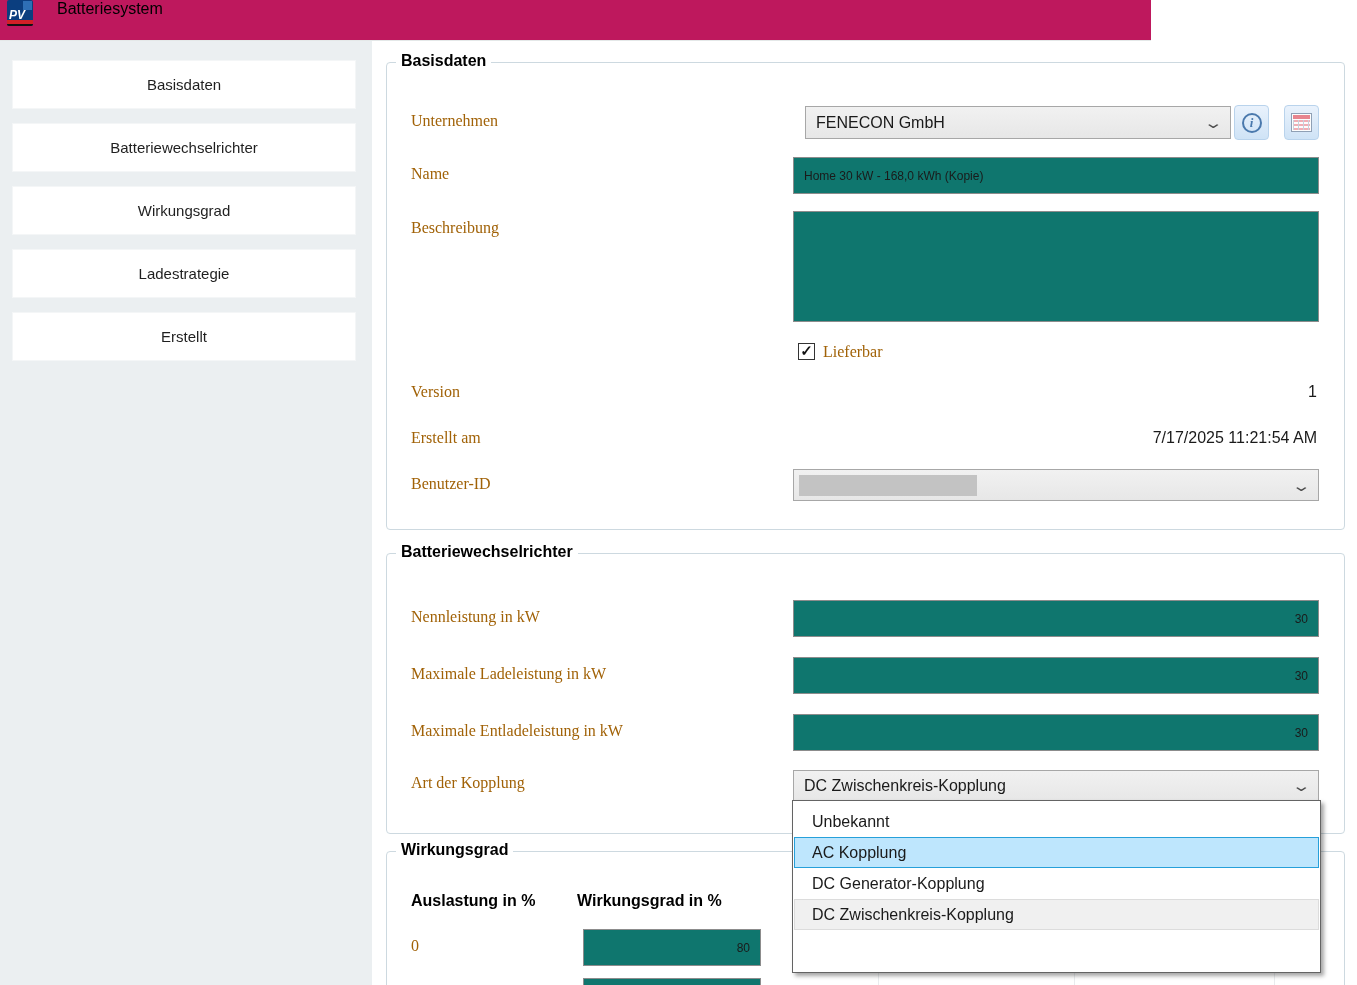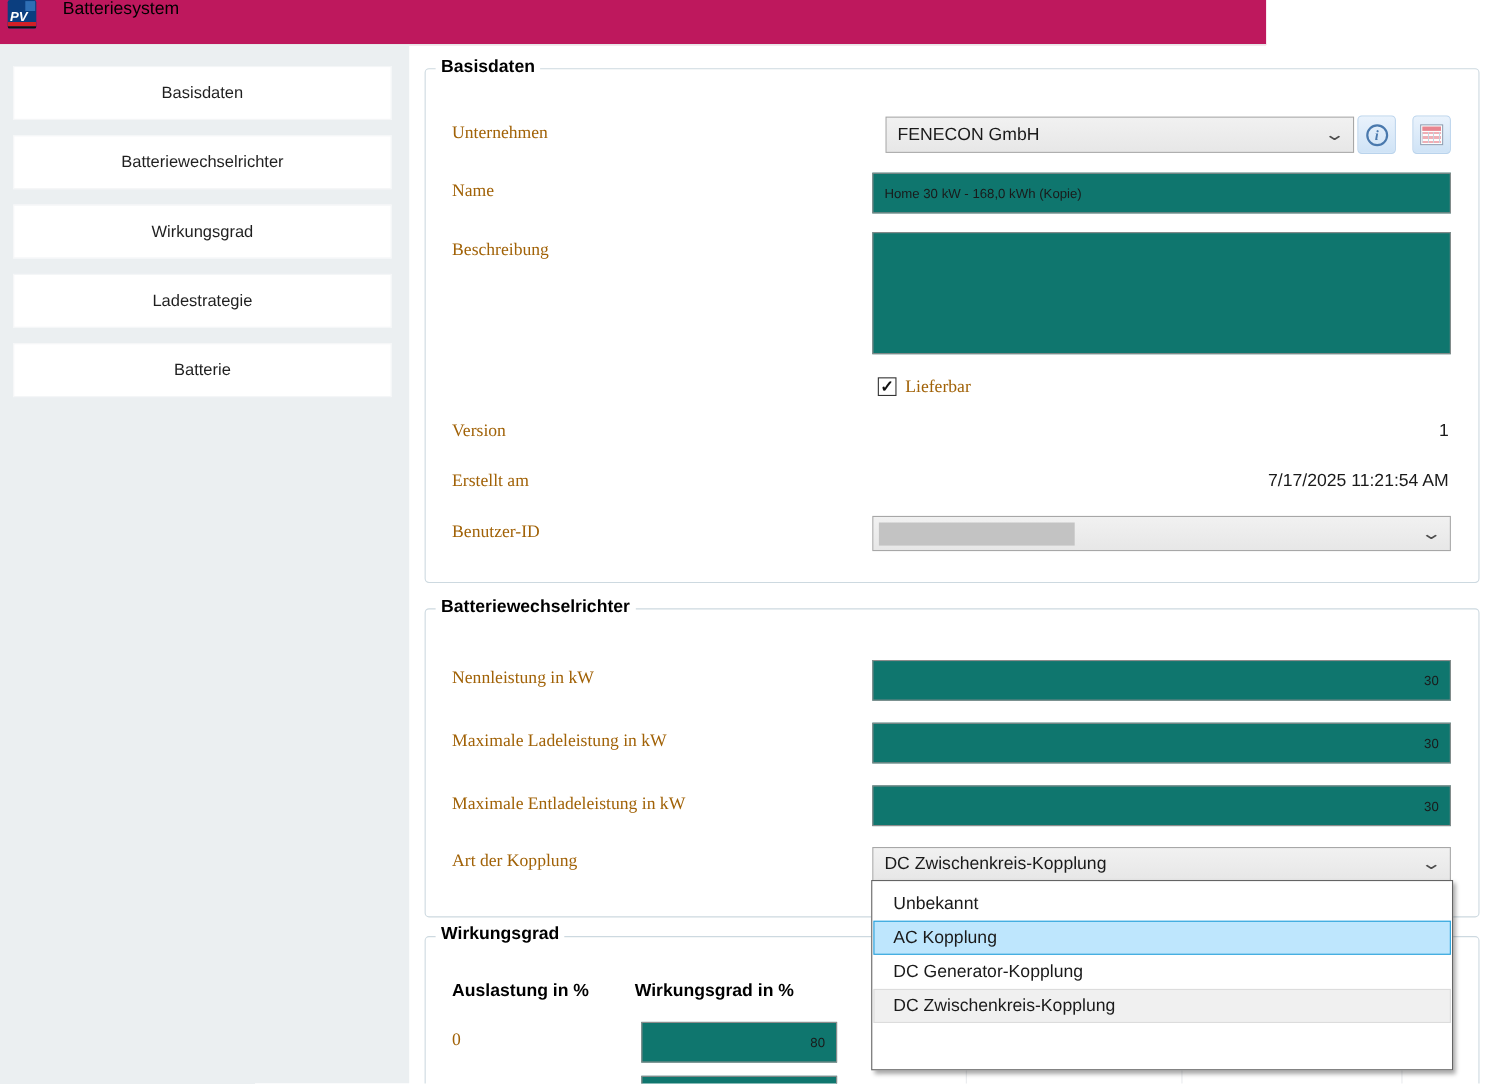--- a/index.html
+++ b/index.html
@@ -101,21 +101,21 @@
     <div class="side-btn" style="top:82px;">
         <span>Batteriewechselrichter</span>
       </div>
     <div class="side-btn" style="top:145px;">
         <span>Wirkungsgrad</span>
       </div>
     <div class="side-btn" style="top:208px;">
         <span>Ladestrategie</span>
       </div>
     <div class="side-btn" style="top:271px;">
-        <span>Batterie</span>
+        <span>Erstellt</span>
       </div>
   </div>
 
   <div class="group" style="left:386px; top:62px; width:959px; height:468px;">
     <span class="legend">Basisdaten</span>
 
     <span class="flabel" style="left:24px; top:49px;">Unternehmen</span>
     <div class="combo" style="left:418px; top:43px; width:426px; height:33px;">
       <span>FENECON GmbH</span>
       <span class="chev">⌄</span>

